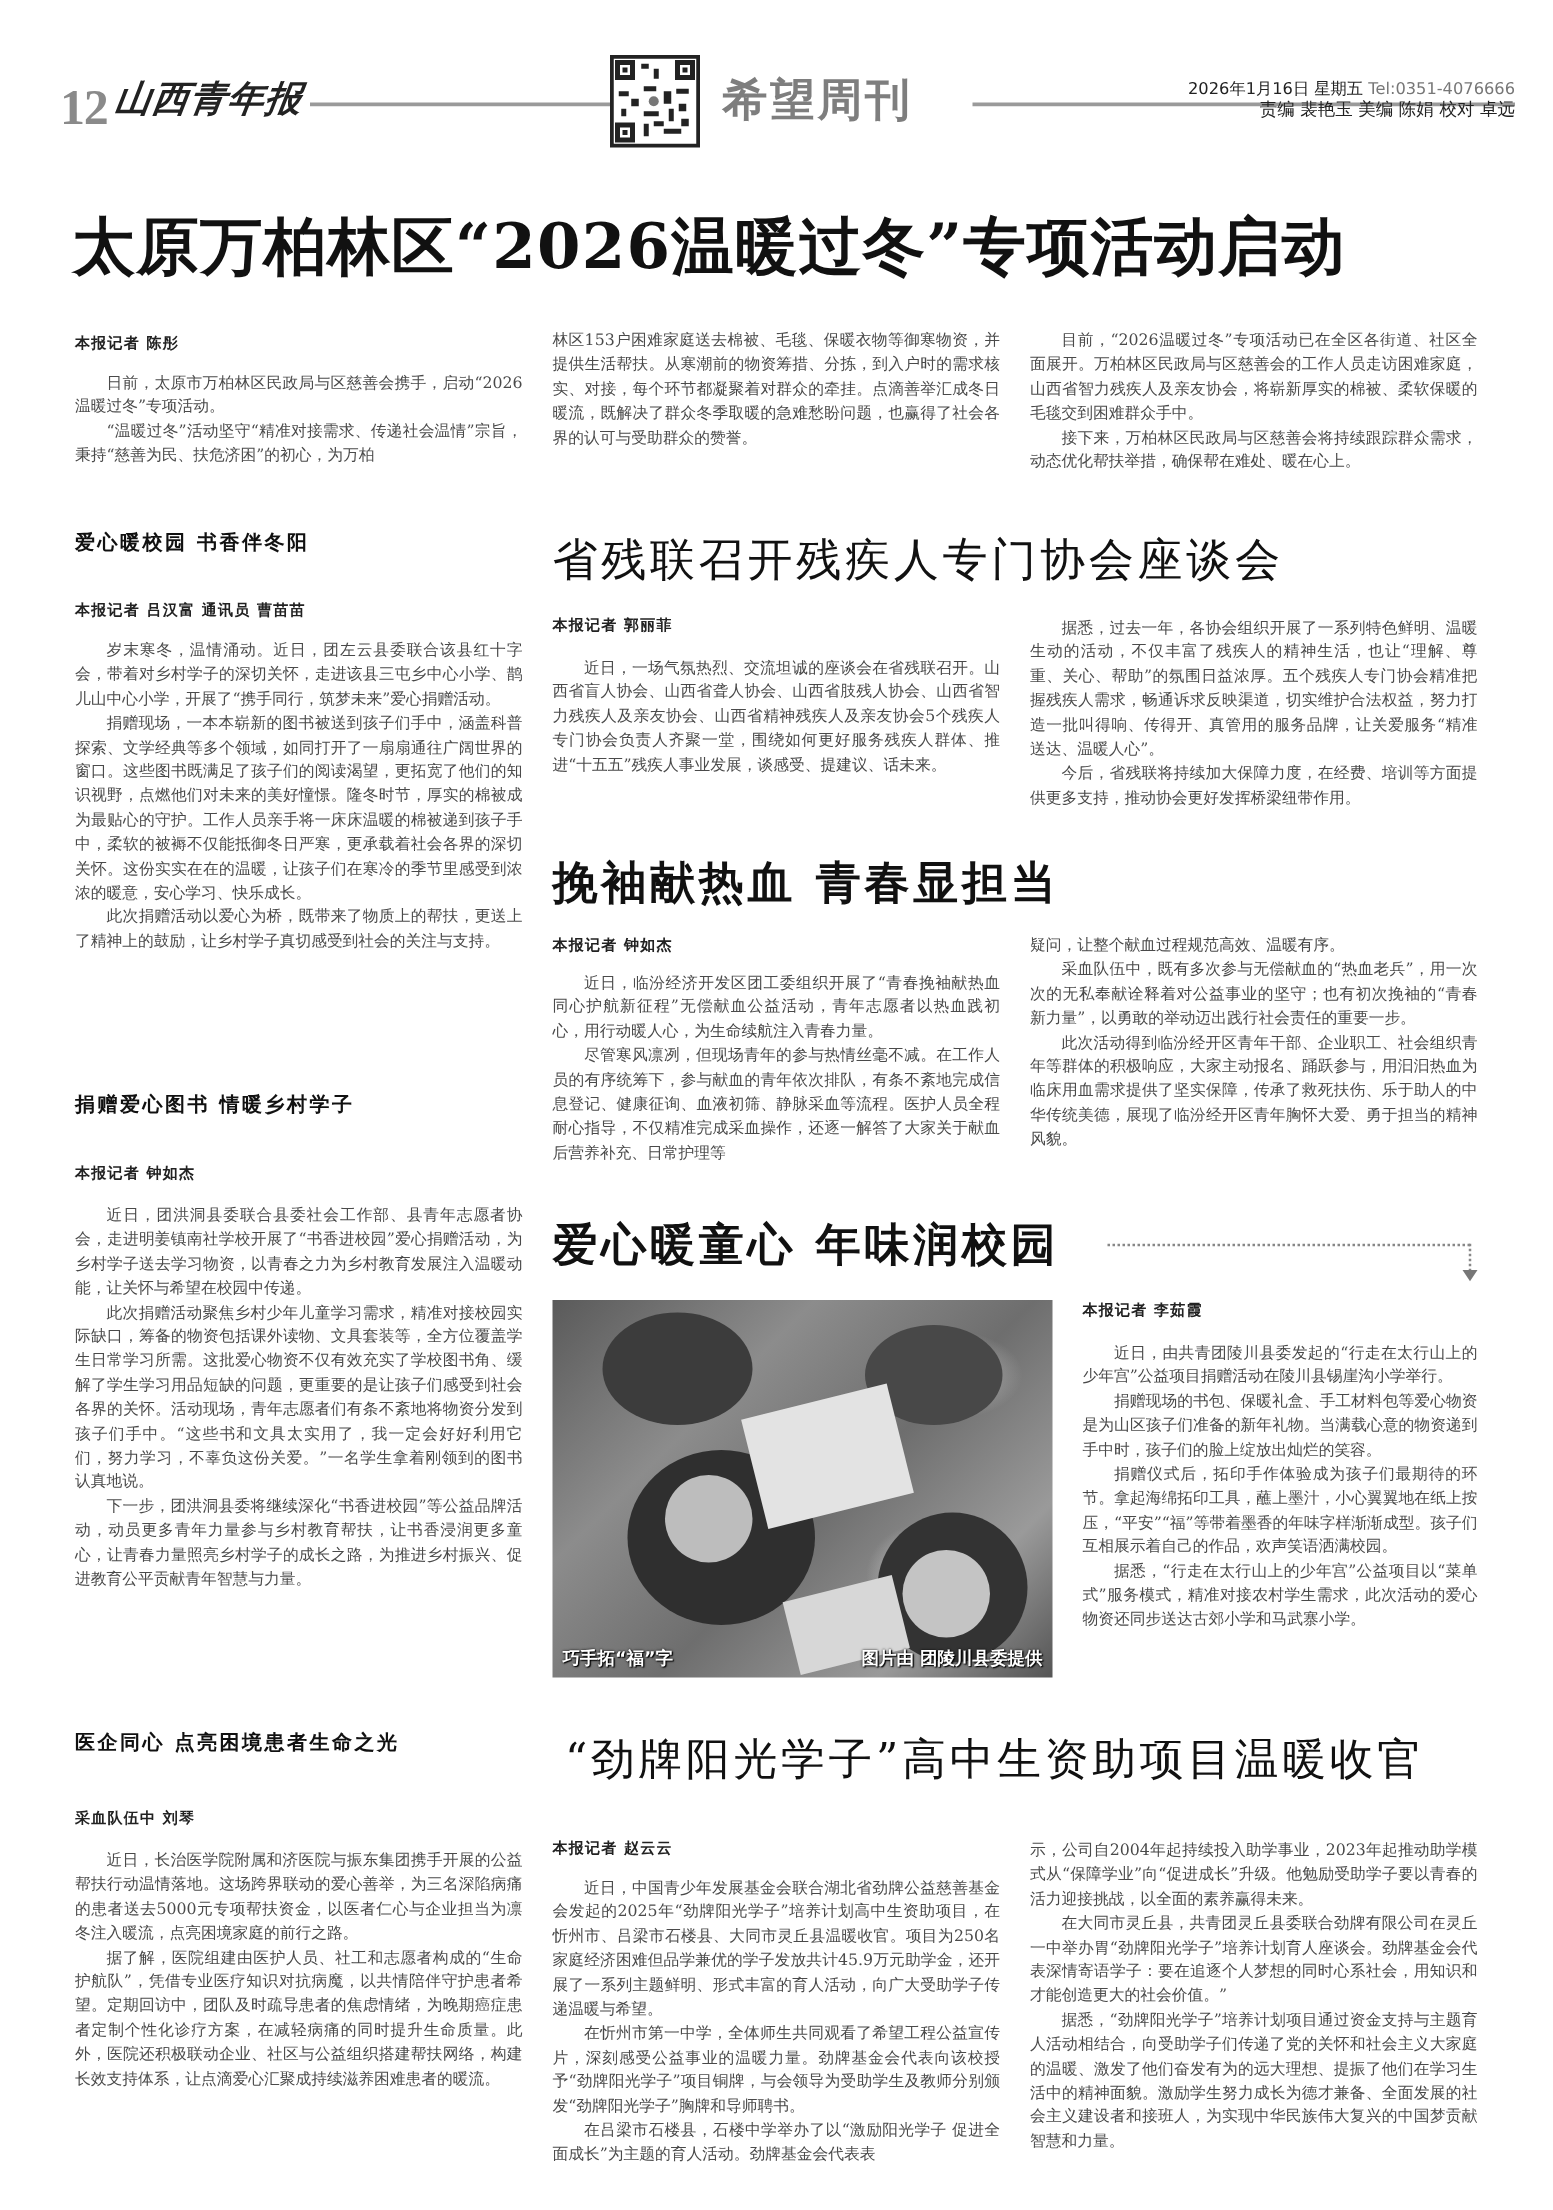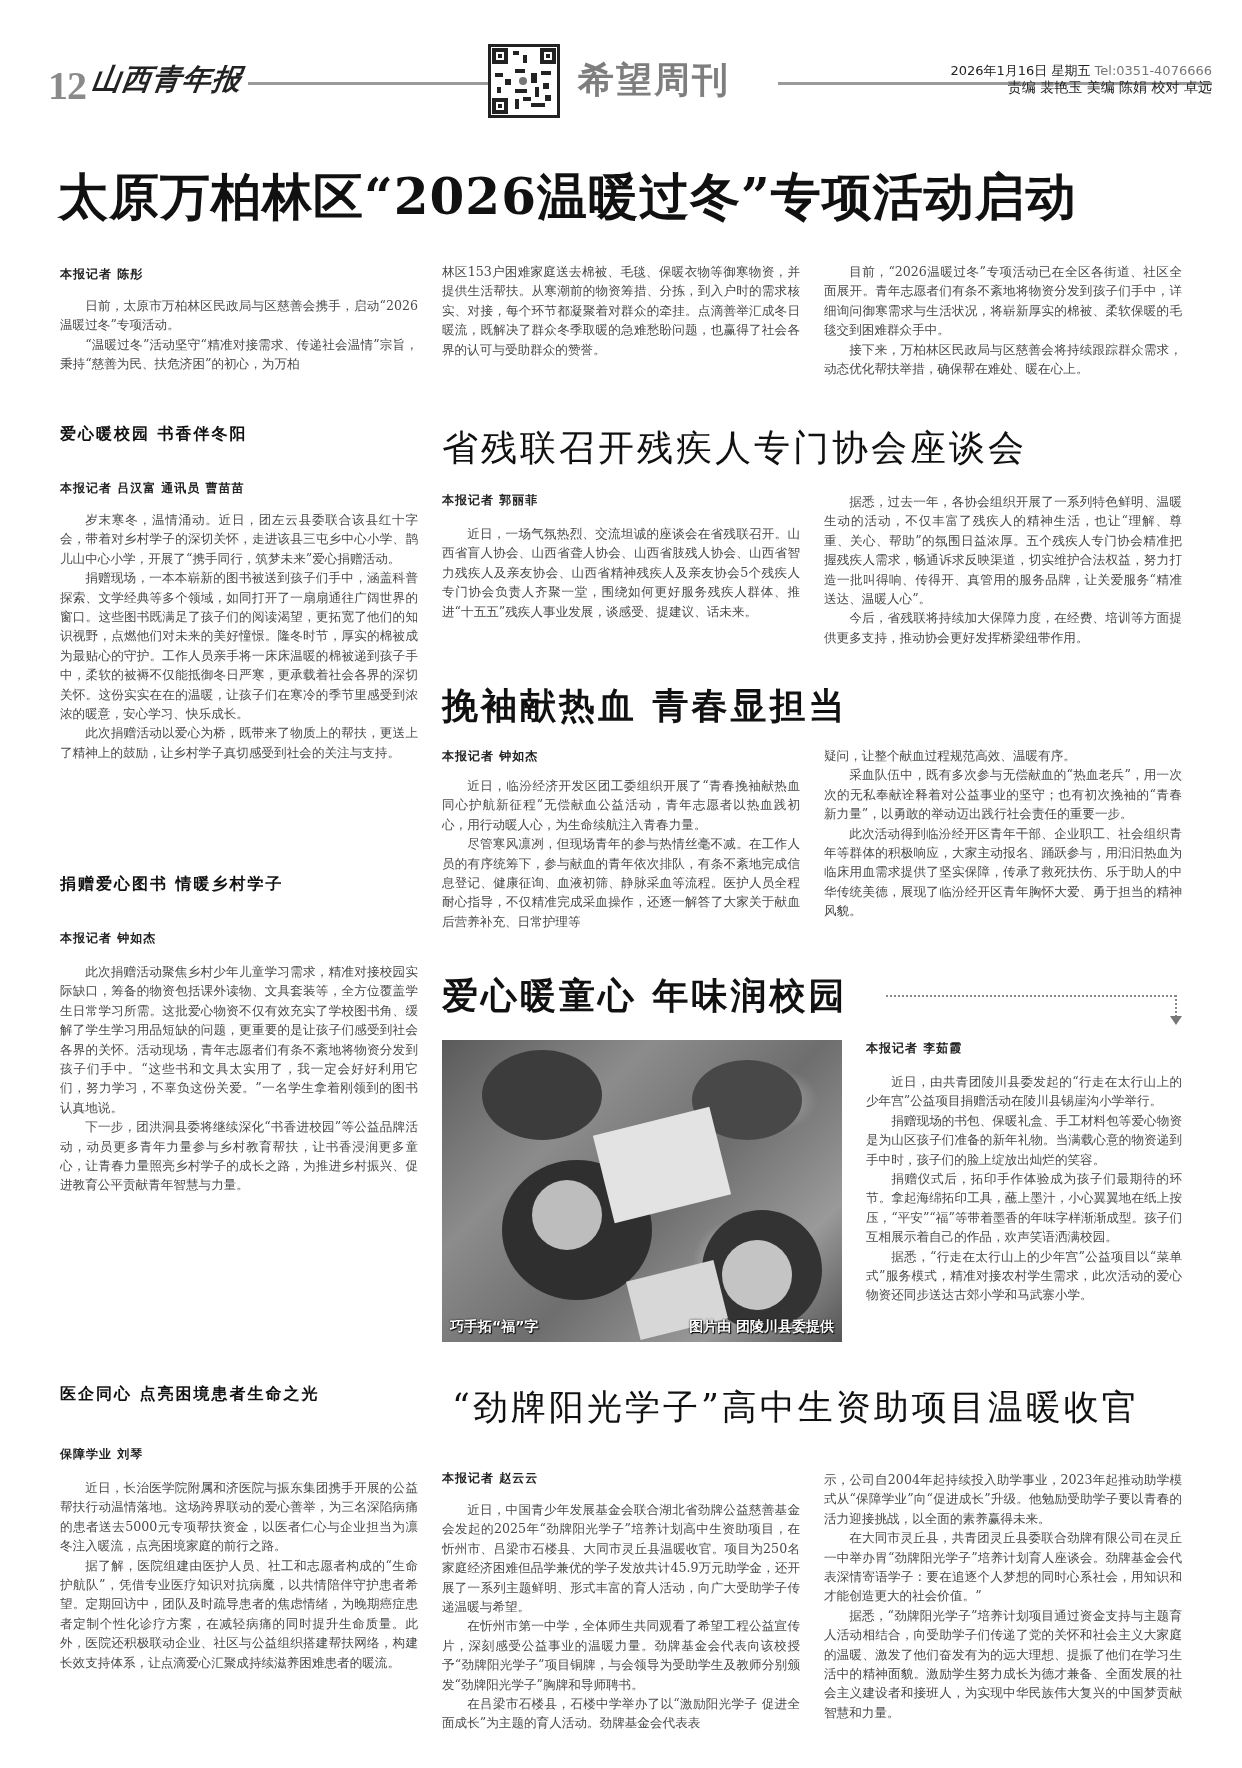--- a/index.html
+++ b/index.html
@@ -88,21 +88,21 @@
 <h1 class="main-headline">太原万柏林区“2026温暖过冬”专项活动启动</h1>
 <div class="byline" style="left:60px;top:266px;">本报记者 陈彤</div>
 <div class="col" style="left:60px;top:296px;width:358px;">
   <p>日前，太原市万柏林区民政局与区慈善会携手，启动“2026温暖过冬”专项活动。</p>
   <p>“温暖过冬”活动坚守“精准对接需求、传递社会温情”宗旨，秉持“慈善为民、扶危济困”的初心，为万柏</p>
 </div>
 <div class="col" style="left:442px;top:262px;width:358px;">
   <p class="cont">林区153户困难家庭送去棉被、毛毯、保暖衣物等御寒物资，并提供生活帮扶。从寒潮前的物资筹措、分拣，到入户时的需求核实、对接，每个环节都凝聚着对群众的牵挂。点滴善举汇成冬日暖流，既解决了群众冬季取暖的急难愁盼问题，也赢得了社会各界的认可与受助群众的赞誉。</p>
 </div>
 <div class="col" style="left:824px;top:262px;width:358px;">
-  <p>目前，“2026温暖过冬”专项活动已在全区各街道、社区全面展开。青年志愿者们有条不紊地将物资分发到孩子们手中，详细询问御寒需求与生活状况，将崭新厚实的棉被、柔软保暖的毛毯交到困难群众手中。</p>
+  <p>目前，“2026温暖过冬”专项活动已在全区各街道、社区全面展开。万柏林区民政局与区慈善会的工作人员走访困难家庭，山西省智力残疾人及亲友协会，将崭新厚实的棉被、柔软保暖的毛毯交到困难群众手中。</p>
   <p>接下来，万柏林区民政局与区慈善会将持续跟踪群众需求，动态优化帮扶举措，确保帮在难处、暖在心上。</p>
 </div>
 
 <h2 class="sub-headline" style="left:60px;top:424px;">爱心暖校园  书香伴冬阳</h2>
 <div class="byline" style="left:60px;top:480px;text-align:right;">本报记者 吕汉富 通讯员 曹苗苗</div>
 <div class="col" style="left:60px;top:510px;width:358px;">
   <p>岁末寒冬，温情涌动。近日，团左云县委联合该县红十字会，带着对乡村学子的深切关怀，走进该县三屯乡中心小学、鹊儿山中心小学，开展了“携手同行，筑梦未来”爱心捐赠活动。</p>
   <p>捐赠现场，一本本崭新的图书被送到孩子们手中，涵盖科普探索、文学经典等多个领域，如同打开了一扇扇通往广阔世界的窗口。这些图书既满足了孩子们的阅读渴望，更拓宽了他们的知识视野，点燃他们对未来的美好憧憬。隆冬时节，厚实的棉被成为最贴心的守护。工作人员亲手将一床床温暖的棉被递到孩子手中，柔软的被褥不仅能抵御冬日严寒，更承载着社会各界的深切关怀。这份实实在在的温暖，让孩子们在寒冷的季节里感受到浓浓的暖意，安心学习、快乐成长。</p>
   <p>此次捐赠活动以爱心为桥，既带来了物质上的帮扶，更送上了精神上的鼓励，让乡村学子真切感受到社会的关注与支持。</p>
 </div>
@@ -113,20 +113,21 @@
   <p>近日，一场气氛热烈、交流坦诚的座谈会在省残联召开。山西省盲人协会、山西省聋人协会、山西省肢残人协会、山西省智力残疾人及亲友协会、山西省精神残疾人及亲友协会5个残疾人专门协会负责人齐聚一堂，围绕如何更好服务残疾人群体、推进“十五五”残疾人事业发展，谈感受、提建议、话未来。</p>
 </div>
 <div class="col" style="left:824px;top:492px;width:358px;">
   <p>据悉，过去一年，各协会组织开展了一系列特色鲜明、温暖生动的活动，不仅丰富了残疾人的精神生活，也让“理解、尊重、关心、帮助”的氛围日益浓厚。五个残疾人专门协会精准把握残疾人需求，畅通诉求反映渠道，切实维护合法权益，努力打造一批叫得响、传得开、真管用的服务品牌，让关爱服务“精准送达、温暖人心”。</p>
   <p>今后，省残联将持续加大保障力度，在经费、培训等方面提供更多支持，推动协会更好发挥桥梁纽带作用。</p>
 </div>
 
 <h2 class="sub-headline" style="left:60px;top:874px;">捐赠爱心图书  情暖乡村学子</h2>
 <div class="byline" style="left:60px;top:930px;">本报记者 钟如杰</div>
 <div class="col" style="left:60px;top:962px;width:358px;">
+  <p>近日，团洪洞县委联合县委社会工作部、县青年志愿者协会，走进明姜镇南社学校开展了“书香进校园”爱心捐赠活动，为乡村学子送去学习物资，以青春之力为乡村教育发展注入温暖动能，让关怀与希望在校园中传递。</p>
   <p>此次捐赠活动聚焦乡村少年儿童学习需求，精准对接校园实际缺口，筹备的物资包括课外读物、文具套装等，全方位覆盖学生日常学习所需。这批爱心物资不仅有效充实了学校图书角、缓解了学生学习用品短缺的问题，更重要的是让孩子们感受到社会各界的关怀。活动现场，青年志愿者们有条不紊地将物资分发到孩子们手中。“这些书和文具太实用了，我一定会好好利用它们，努力学习，不辜负这份关爱。”一名学生拿着刚领到的图书认真地说。</p>
   <p>下一步，团洪洞县委将继续深化“书香进校园”等公益品牌活动，动员更多青年力量参与乡村教育帮扶，让书香浸润更多童心，让青春力量照亮乡村学子的成长之路，为推进乡村振兴、促进教育公平贡献青年智慧与力量。</p>
 </div>
 
 <h2 class="sec-headline" style="left:442px;top:682px;">挽袖献热血  青春显担当</h2>
 <div class="byline" style="left:442px;top:748px;">本报记者 钟如杰</div>
 <div class="col" style="left:442px;top:776px;width:358px;">
   <p>近日，临汾经济开发区团工委组织开展了“青春挽袖献热血 同心护航新征程”无偿献血公益活动，青年志愿者以热血践初心，用行动暖人心，为生命续航注入青春力量。</p>
   <p>尽管寒风凛冽，但现场青年的参与热情丝毫不减。在工作人员的有序统筹下，参与献血的青年依次排队，有条不紊地完成信息登记、健康征询、血液初筛、静脉采血等流程。医护人员全程耐心指导，不仅精准完成采血操作，还逐一解答了大家关于献血后营养补充、日常护理等</p>
 </div>
@@ -156,21 +157,21 @@
 
 <div class="byline" style="left:866px;top:1040px;">本报记者 李茹霞</div>
 <div class="col" style="left:866px;top:1072px;width:316px;">
   <p>近日，由共青团陵川县委发起的“行走在太行山上的少年宫”公益项目捐赠活动在陵川县锡崖沟小学举行。</p>
   <p>捐赠现场的书包、保暖礼盒、手工材料包等爱心物资是为山区孩子们准备的新年礼物。当满载心意的物资递到手中时，孩子们的脸上绽放出灿烂的笑容。</p>
   <p>捐赠仪式后，拓印手作体验成为孩子们最期待的环节。拿起海绵拓印工具，蘸上墨汁，小心翼翼地在纸上按压，“平安”“福”等带着墨香的年味字样渐渐成型。孩子们互相展示着自己的作品，欢声笑语洒满校园。</p>
   <p>据悉，“行走在太行山上的少年宫”公益项目以“菜单式”服务模式，精准对接农村学生需求，此次活动的爱心物资还同步送达古郊小学和马武寨小学。</p>
 </div>
 
 <h2 class="sub-headline" style="left:60px;top:1384px;">医企同心  点亮困境患者生命之光</h2>
-<div class="byline" style="left:60px;top:1446px;">保障学业 刘琴</div>
+<div class="byline" style="left:60px;top:1446px;">采血队伍中 刘琴</div>
 <div class="col" style="left:60px;top:1478px;width:358px;">
   <p>近日，长治医学院附属和济医院与振东集团携手开展的公益帮扶行动温情落地。这场跨界联动的爱心善举，为三名深陷病痛的患者送去5000元专项帮扶资金，以医者仁心与企业担当为凛冬注入暖流，点亮困境家庭的前行之路。</p>
   <p>据了解，医院组建由医护人员、社工和志愿者构成的“生命护航队”，凭借专业医疗知识对抗病魔，以共情陪伴守护患者希望。定期回访中，团队及时疏导患者的焦虑情绪，为晚期癌症患者定制个性化诊疗方案，在减轻病痛的同时提升生命质量。此外，医院还积极联动企业、社区与公益组织搭建帮扶网络，构建长效支持体系，让点滴爱心汇聚成持续滋养困难患者的暖流。</p>
 </div>
 
 <h2 class="sec-headline light" style="left:436px;top:1384px;font-size:35px;margin-left:16px;">“劲牌阳光学子”高中生资助项目温暖收官</h2>
 <div class="byline" style="left:442px;top:1470px;">本报记者 赵云云</div>
 <div class="col" style="left:442px;top:1500px;width:358px;">
   <p>近日，中国青少年发展基金会联合湖北省劲牌公益慈善基金会发起的2025年“劲牌阳光学子”培养计划高中生资助项目，在忻州市、吕梁市石楼县、大同市灵丘县温暖收官。项目为250名家庭经济困难但品学兼优的学子发放共计45.9万元助学金，还开展了一系列主题鲜明、形式丰富的育人活动，向广大受助学子传递温暖与希望。</p>
   <p>在忻州市第一中学，全体师生共同观看了希望工程公益宣传片，深刻感受公益事业的温暖力量。劲牌基金会代表向该校授予“劲牌阳光学子”项目铜牌，与会领导为受助学生及教师分别颁发“劲牌阳光学子”胸牌和导师聘书。</p>

